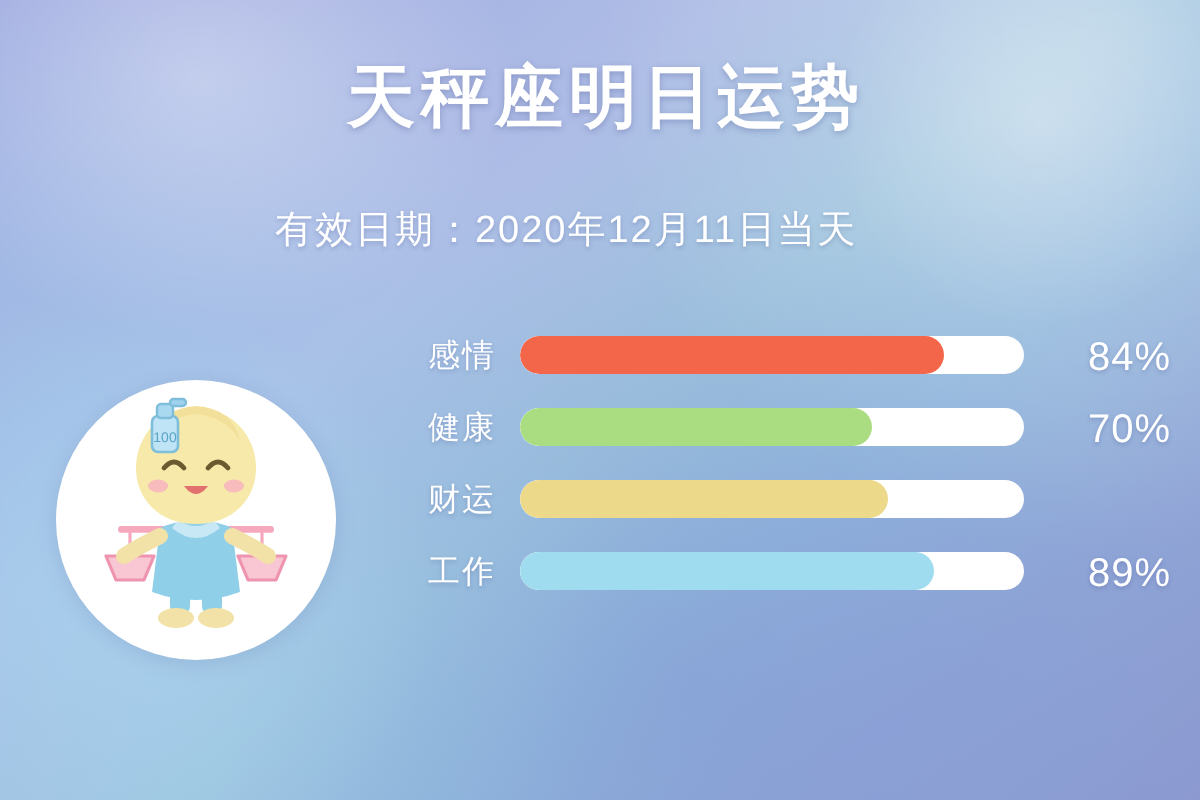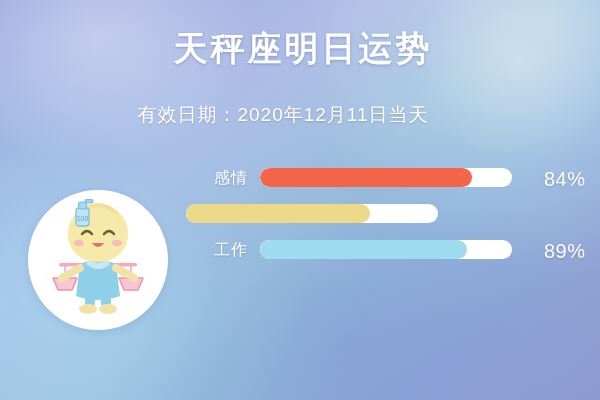--- a/index.html
+++ b/index.html
@@ -209,22 +209,30 @@
   <div id="chart">
 
     <div class="row">
       <div class="row-label">感情</div>
       <div class="bar-track">
         <div class="bar-fill" style="width:84%;background:#f4664a;"></div>
       </div>
       <div class="row-value">84%</div>
     </div>
 
-
-    <div class="row">
+    <div class="row">
+      <div class="row-label">健康</div>
+      <div class="bar-track">
+        <div class="bar-fill" style="width:70%;background:#aadd82;"></div>
+      </div>
+      <div class="row-value">70%</div>
+    </div>
+
+    <div class="row">
+      <div class="row-label">财运</div>
       <div class="bar-track">
         <div class="bar-fill" style="width:73%;background:#ecd98a;"></div>
       </div>
     </div>
 
     <div class="row">
       <div class="row-label">工作</div>
       <div class="bar-track">
         <div class="bar-fill" style="width:82%;background:#9fdcf0;"></div>
       </div>

